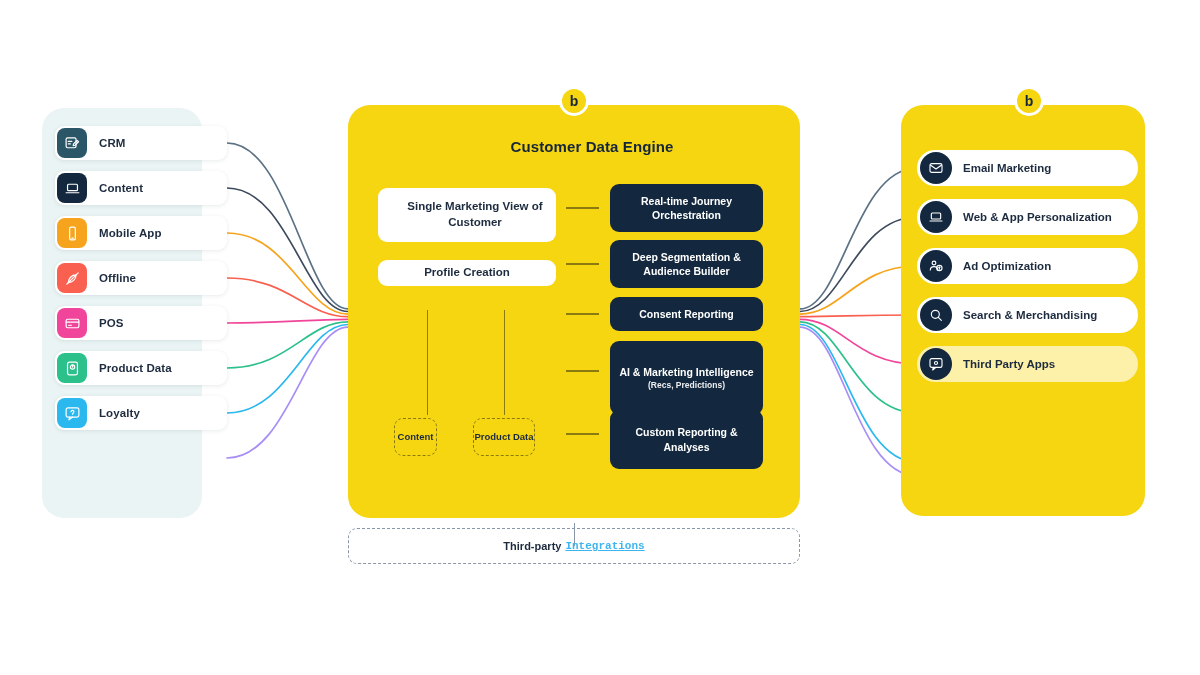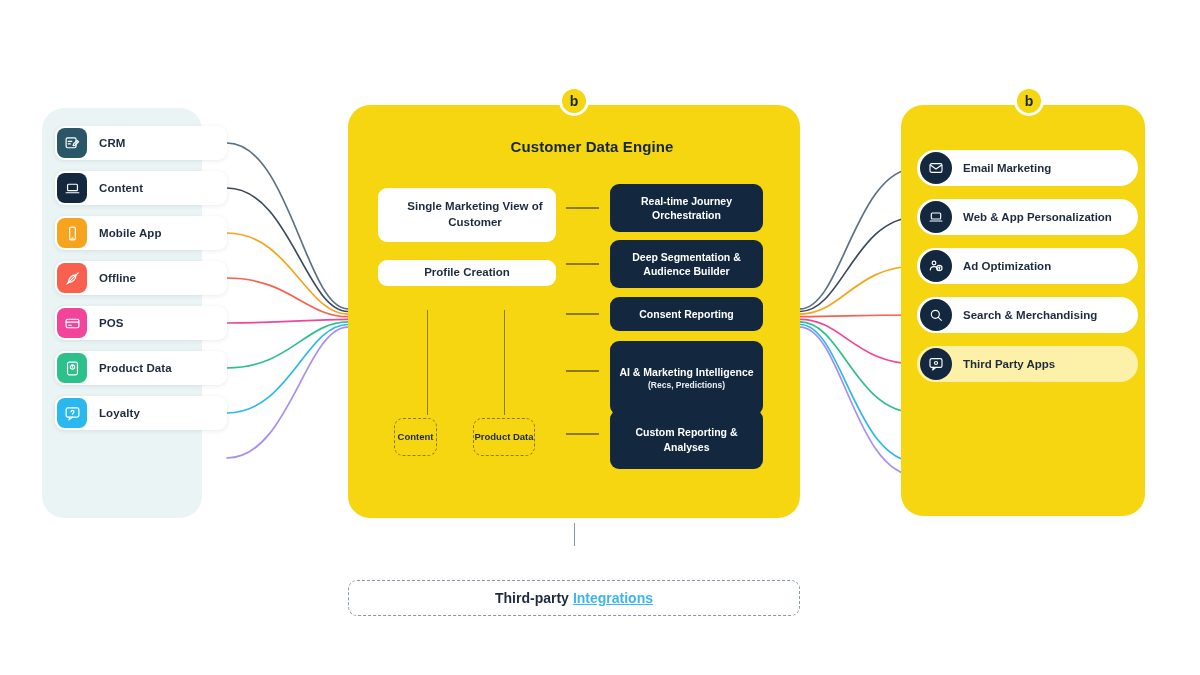--- a/index.html
+++ b/index.html
@@ -247,37 +247,38 @@
 
   
   #int-stem {
     position: absolute;
     left: 574px; top: 523px;
     width: 1.4px; height: 23px;
     background: #8796a8;
   }
   #int-bar {
     position: absolute;
-    left: 348px; top: 580px;
+    left: 348px; top: 528px;
     width: 452px; height: 36px;
     border: 1.5px dashed #8796a8;
     border-radius: 9px;
     box-sizing: border-box;
     display: flex;
     align-items: center;
     justify-content: center;
-    font-size: 14px;
+    font-size: 11px;
     font-weight: 800;
     color: #1d2b3f;
   }
   #int-link {
     color: #3db5ef;
     text-decoration: underline;
     margin-left: 4px;
     font-weight: 800;
+    font-family: Liberation Mono, monospace;
   }
 </style>
 </head>
 <body>
 
 <div id="stage">
 
   <svg id="wires" viewBox="0 0 1200 675">
     <g id="wires-left" fill="none" stroke-width="1.7" stroke-linecap="round">
         <path d="M227,143 C289,143 306,308.9 348,308.9" stroke="#5b7184" fill="none"></path>

